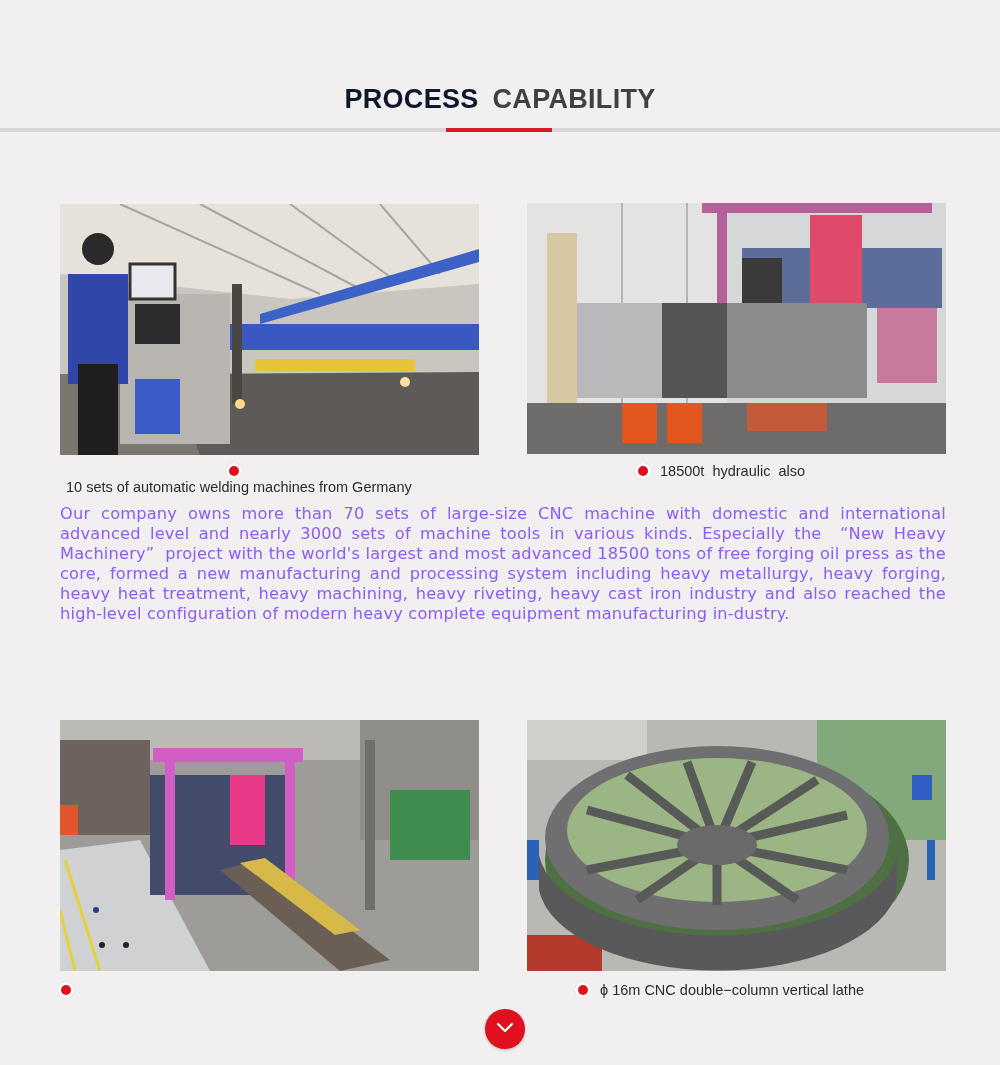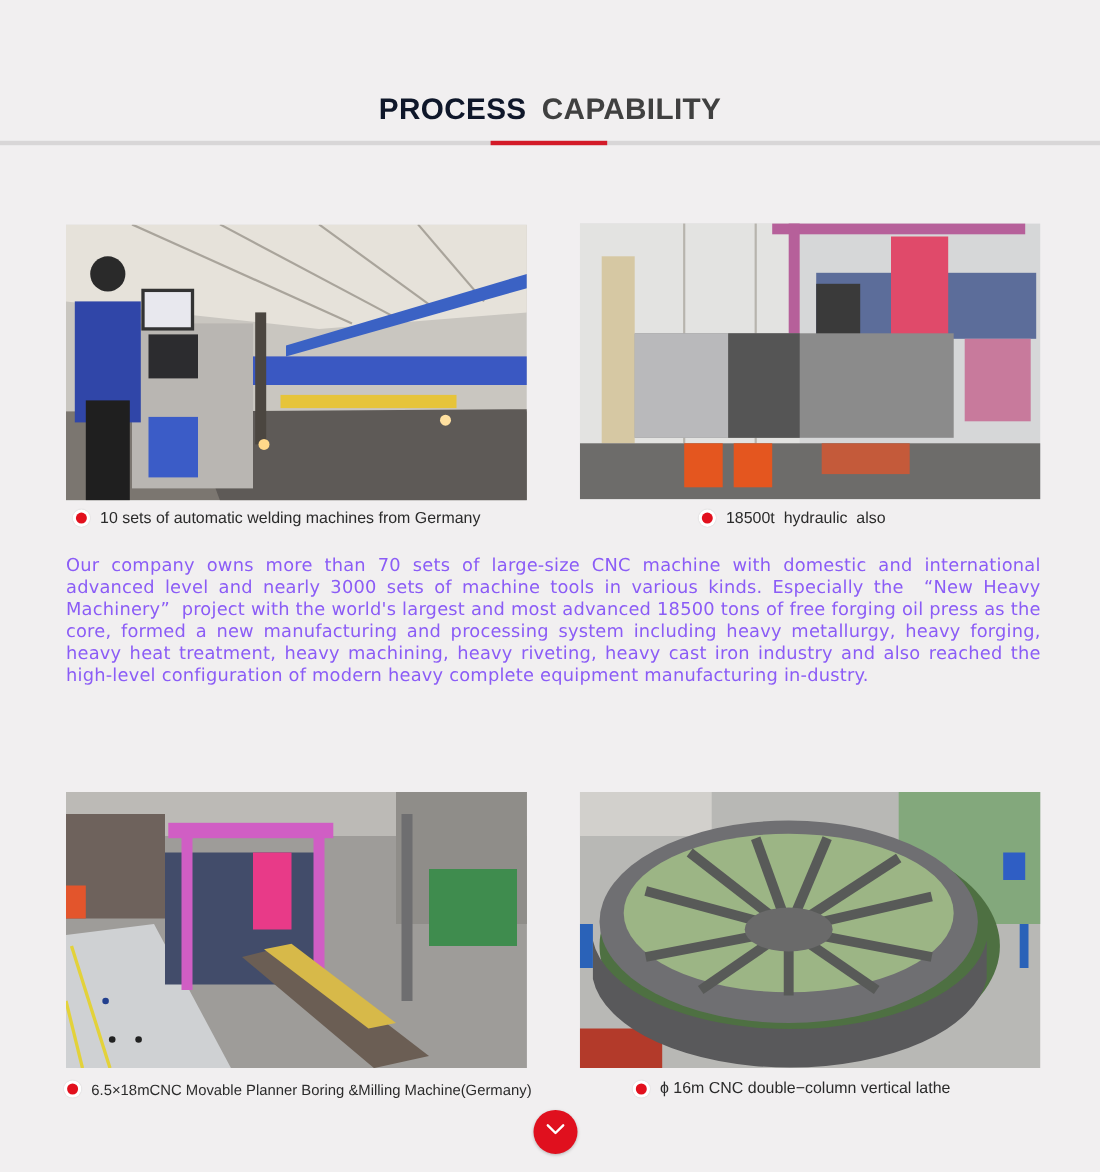--- a/index.html
+++ b/index.html
@@ -29,21 +29,21 @@
     font-size: 14.5px; color: #2b2b2b; white-space: pre;
   }
   .caption .dot {
     width: 16px; height: 16px; border-radius: 50%; background: #fff;
     box-shadow: 0 0 1px #bbb; position: relative; margin-right: 9px; flex: none;
   }
   .caption .dot::after {
     content: ""; position: absolute; left: 3px; top: 3px; width: 10px; height: 10px;
     border-radius: 50%; background: #e2101d;
   }
-  .c1 { left: 66px; top: 463px; }
+  .c1 { left: 66px; top: 463px; flex-direction: column; }
   .c2 { left: 635px; top: 463px; }
   .c3 { left: 58px; top: 982px; font-size: 13.5px; }
   .c4 { left: 575px; top: 982px; }
 
   .body-text {
     position: absolute; left: 60px; top: 504px; width: 886px;
     font-family: "DejaVu Sans", sans-serif; font-size: 16.2px; line-height: 20px;
     color: #8b5cf6; text-align: justify; letter-spacing: 0.2px;
   }
 
@@ -176,21 +176,20 @@
     </g>
     <ellipse cx="190" cy="125" rx="40" ry="20" fill="#6a6a6a"></ellipse>
     <path d="M12,135 A180,90 0 0 0 370,135 L370,170 A180,90 0 0 1 12,170 Z" fill="#59595b"></path>
     <rect x="0" y="120" width="12" height="40" fill="#2a62b8"></rect>
     <rect x="400" y="120" width="8" height="40" fill="#2a62b8"></rect>
   </svg>
 </div>
 
 <div class="caption c3">
   <span class="dot"></span>
-  <span>6.5×18mCNC Movable Planner Boring &amp;Milling Machine(Germany)</span>
 </div>
 <div class="caption c4">
   <span class="dot"></span>
   <span>ϕ 16m CNC double−column vertical lathe</span>
 </div>
 
 <div class="down-btn">
   <span>
     <svg width="18" height="12" viewBox="0 0 18 12">
         <polyline points="2,2 9,9 16,2" fill="none" stroke="#fff" stroke-width="2.2" stroke-linecap="round" stroke-linejoin="round"></polyline>

